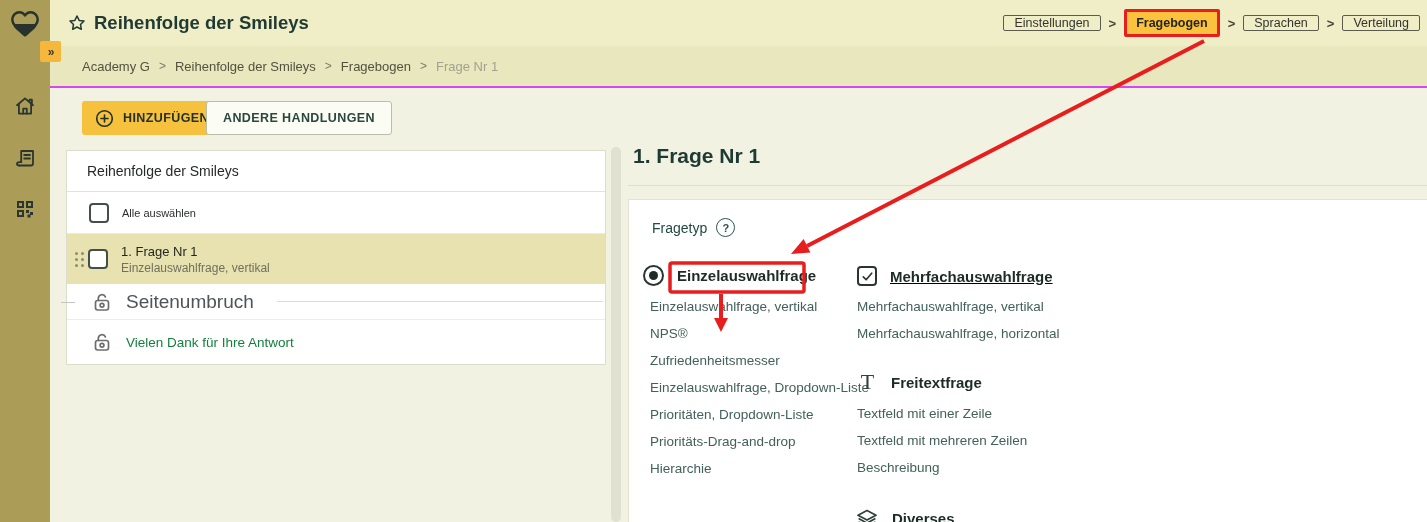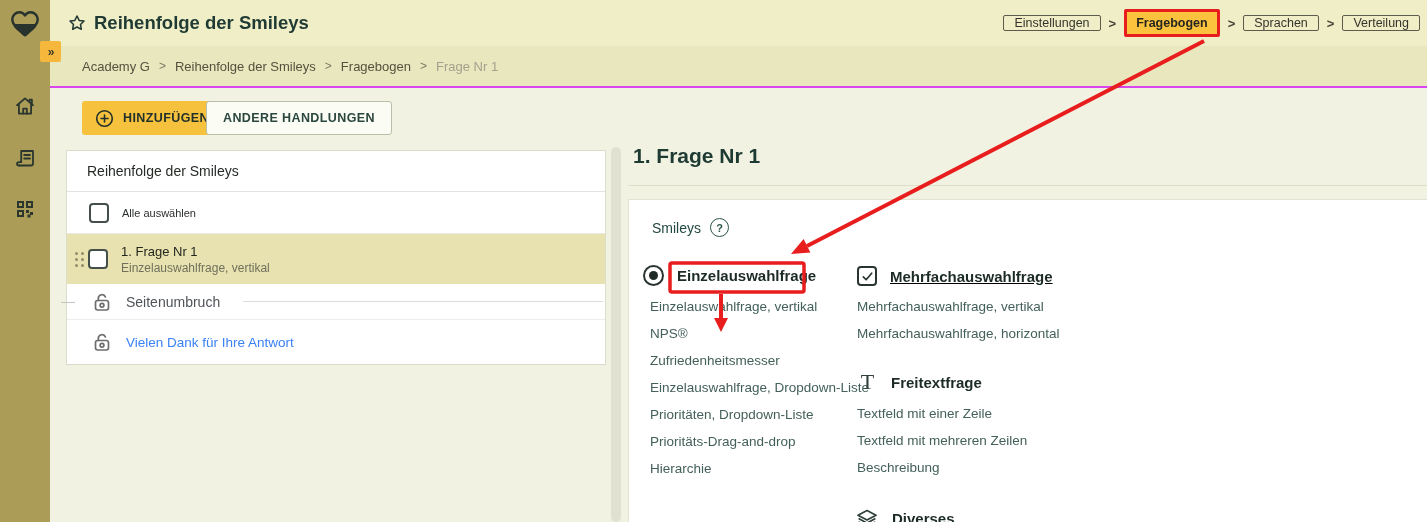--- a/index.html
+++ b/index.html
@@ -51,24 +51,24 @@
   .row-selectall { height:42px; display:flex; align-items:center; border-bottom:1px solid #e9e9e9; padding-left:22px; gap:13px; }
   .row-selectall span { font-size:11px; color:#2b2f2b; }
   .row-question { height:50px; background:#e7e2b0; display:flex; align-items:center; padding-left:8px; cursor:pointer; }
   .dragdots { display:grid; grid-template-columns:3px 3px; grid-gap:3px; margin-right:4px; cursor:grab; }
   .dragdots i { width:3px; height:3px; border-radius:50%; background:#8f8c6e; }
   .q-texts { margin-left:13px; }
   .q-title { font-size:13px; color:#24271f; font-weight:500; }
   .q-sub { font-size:12px; color:#70705c; margin-top:2px; }
   .row-pagebreak { height:36px; display:flex; align-items:center; border-bottom:1px solid #ececec; position:relative; padding-left:24px; gap:13px; }
   .row-pagebreak .edge-dash { position:absolute; left:-6px; top:50%; width:14px; height:1px; background:#c4c4c4; }
-  .row-pagebreak span { font-size:14px; color:#4f5459; white-space:nowrap; }
+  .row-pagebreak span { font-size:19px; color:#4f5459; white-space:nowrap; }
   .row-pagebreak .pb-line { flex:1; height:1px; background:#dcdcdc; margin:0 2px 0 10px; }
   .row-thanks { height:44px; display:flex; align-items:center; padding-left:24px; gap:13px; }
-  .row-thanks span { font-size:13.5px; color:#3b82f6; }
+  .row-thanks span { font-size:13.5px; color:#15803d; }
 
   .checkbox { width:20px; height:20px; border:2px solid #454f49; border-radius:4px; background:#fff; flex:none; cursor:pointer; }
 
   
   .vscroll { position:absolute; left:611px; top:147px; width:10px; height:375px; background:#e0e1d1; border-radius:5px; cursor:pointer; }
 
   
   .editor-heading { position:absolute; left:633px; top:144px; font-size:21px; font-weight:600; color:#1d3a33; }
   .editor-divider { position:absolute; left:628px; top:185px; width:799px; height:1px; background:#dedec9; }
   .editor-card { position:absolute; left:628px; top:199px; width:799px; height:324px; background:#fff;
@@ -234,21 +234,21 @@
     </div>
   </section>
 
   <div class="vscroll"></div>
 
   <h2 class="editor-heading">1. Frage Nr 1</h2>
   <div class="editor-divider"></div>
   <section class="editor-card"></section>
 
   <div class="fragetyp">
-    <span>Smileys</span>
+    <span>Fragetyp</span>
     <div class="help-circle">
       <span>?</span>
     </div>
   </div>
 
   <div class="type-header" style="left:643px; top:265px;">
     <div class="radio"></div>
     <span class="lbl">Einzelauswahlfrage</span>
   </div>
   <div class="type-header" style="left:857px; top:266px;text-decoration:underline;">

